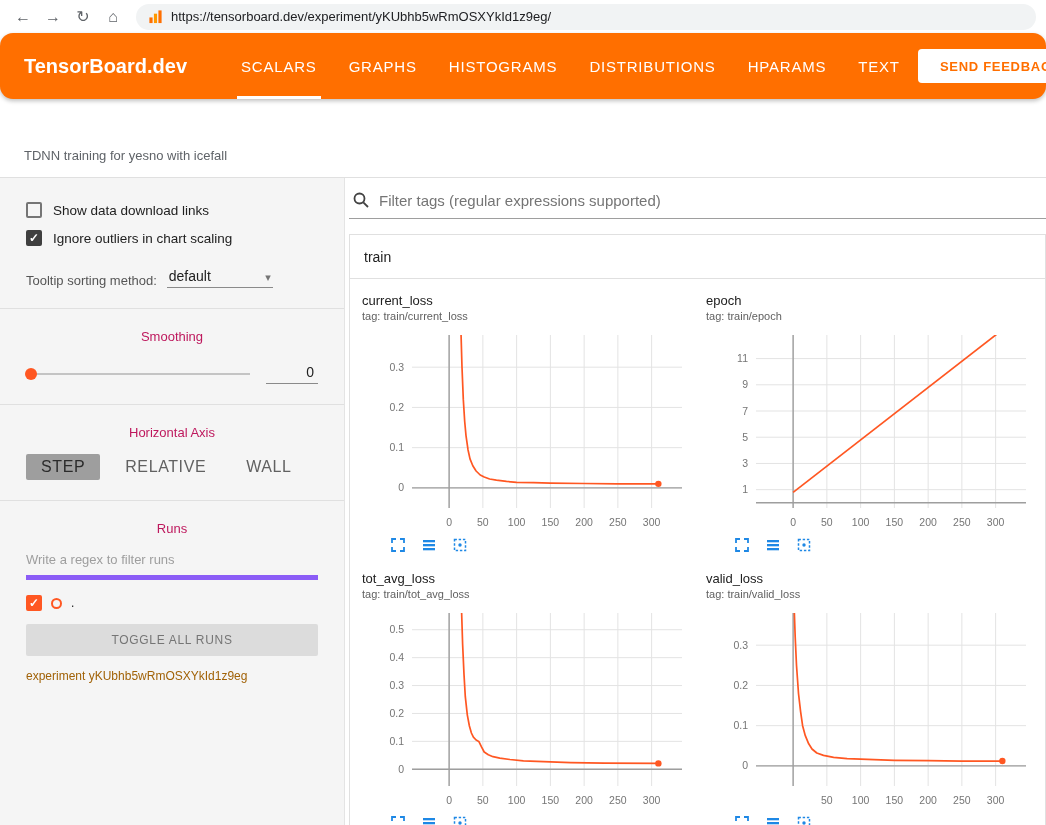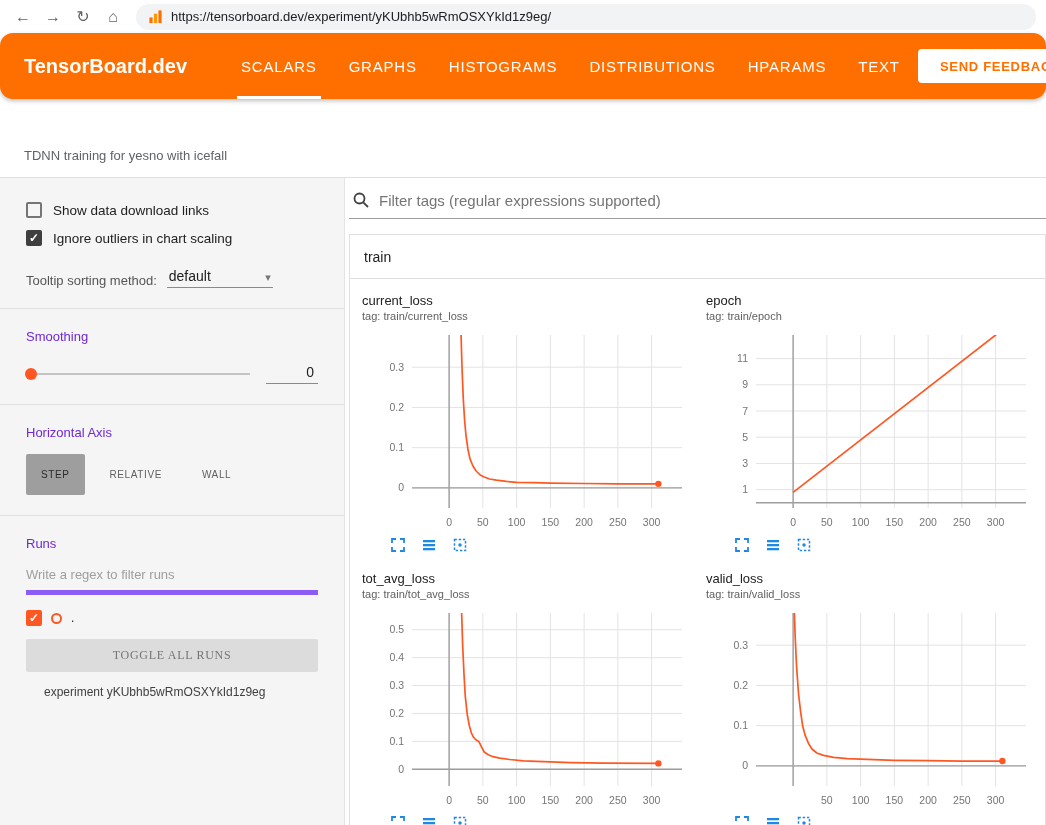--- a/index.html
+++ b/index.html
@@ -39,39 +39,39 @@
   .checkbox { width:16px; height:16px; border:2px solid #757575; border-radius:2px; flex:none;
               display:flex; align-items:center; justify-content:center; cursor:pointer; background:#f5f5f5; }
   .checkbox.checked { background:#3f3f3f; border-color:#3f3f3f; }
   .checkbox.checked::after { content:"✓"; color:#fff; font-size:12px; font-weight:700; line-height:1; }
   .checkbox.run-checkbox.checked { background:#ff5722; border-color:#ff5722; }
   .tooltip-row { margin-top:20px; font-size:13px; color:#555; display:flex; align-items:flex-end; gap:10px; }
   .select { font-size:14px; color:#212121; border-bottom:1px solid #8a8a8a; width:106px; display:flex;
             justify-content:space-between; align-items:flex-end; padding:2px 2px 3px; cursor:pointer; }
   .caret { color:#757575; font-size:11px; }
   .divider { height:1px; background:#e0e0e0; margin:20px -26px; }
-  .section-label { font-size:13px; color:#6d28d9; margin-bottom:14px; }
+  .section-label { font-size:13px; color:#be185d; margin-bottom:14px;text-align:center; }
   .slider-row { display:flex; align-items:center; gap:16px; margin-top:20px; }
   .slider-track { flex:1; height:2px; background:#c4c4c4; position:relative; cursor:pointer; }
   .slider-thumb { position:absolute; left:-1px; top:-5px; width:12px; height:12px; border-radius:50%; background:#ff5722; cursor:grab; }
   .slider-value { width:52px; text-align:right; font-size:14px; color:#212121;
                   border-bottom:1px solid #8a8a8a; padding:0 4px 3px 0; }
   .axis-buttons { display:flex; gap:10px; align-items:center; }
-  .axis-btn { font-size:10px; letter-spacing:.6px; color:#616161; padding:15px 15px; border-radius:2px; cursor:pointer; }
+  .axis-btn { font-size:16px; letter-spacing:.6px; color:#616161; padding:4px 15px; border-radius:2px; cursor:pointer; }
   .axis-btn.selected { background:#9e9e9e; color:#2b2b2b; }
   .runs-filter-wrap { border-bottom:5px solid #8b5cf6; padding-bottom:7px; margin-top:4px; }
   .runs-filter-wrap input { width:100%; border:none; outline:none; background:transparent; font-size:13px;
                             color:#212121; font-family:inherit; }
   .runs-filter-wrap input::placeholder { color:#9e9e9e; }
   .run-row { display:flex; align-items:center; gap:9px; margin-top:15px; }
   .swatch { width:11px; height:11px; border:2px solid #ff5722; border-radius:50%; flex:none; }
   .run-name { font-size:12px; color:#212121; }
   .toggle-btn { margin-top:13px; width:100%; background:#dcdcdc; color:#757575; font-size:12px; letter-spacing:.7px;
-                text-align:center; padding:9px 0; border-radius:2px; cursor:pointer;font-family:Liberation Serif, serif; }
-  .exp-note { margin-top:13px; font-size:12px; color:#404040;margin-left:18px; }
+                text-align:center; padding:9px 0; border-radius:2px; cursor:pointer; }
+  .exp-note { margin-top:13px; font-size:12px; color:#a16207; }
 
   
   .filter-row { display:flex; align-items:center; gap:9px; padding:13px 0 9px 3px; border-bottom:1px solid #9e9e9e; }
   .filter-row input { flex:1; border:none; outline:none; background:transparent; font-size:15px; color:#212121;
                       font-family:inherit; }
   .filter-row input::placeholder { color:#757575; }
   .card { margin-top:15px; border:1px solid #e0e0e0; background:#fff; }
   .card-header { padding:14px 14px 13px; font-size:14px; color:#212121; border-bottom:1px solid #e0e0e0; cursor:pointer; }
   .charts-grid { display:grid; grid-template-columns:330px 330px; gap:18px 14px; padding:14px 0 14px 12px; }
   .chart-title { font-size:13px; color:#212121; }

